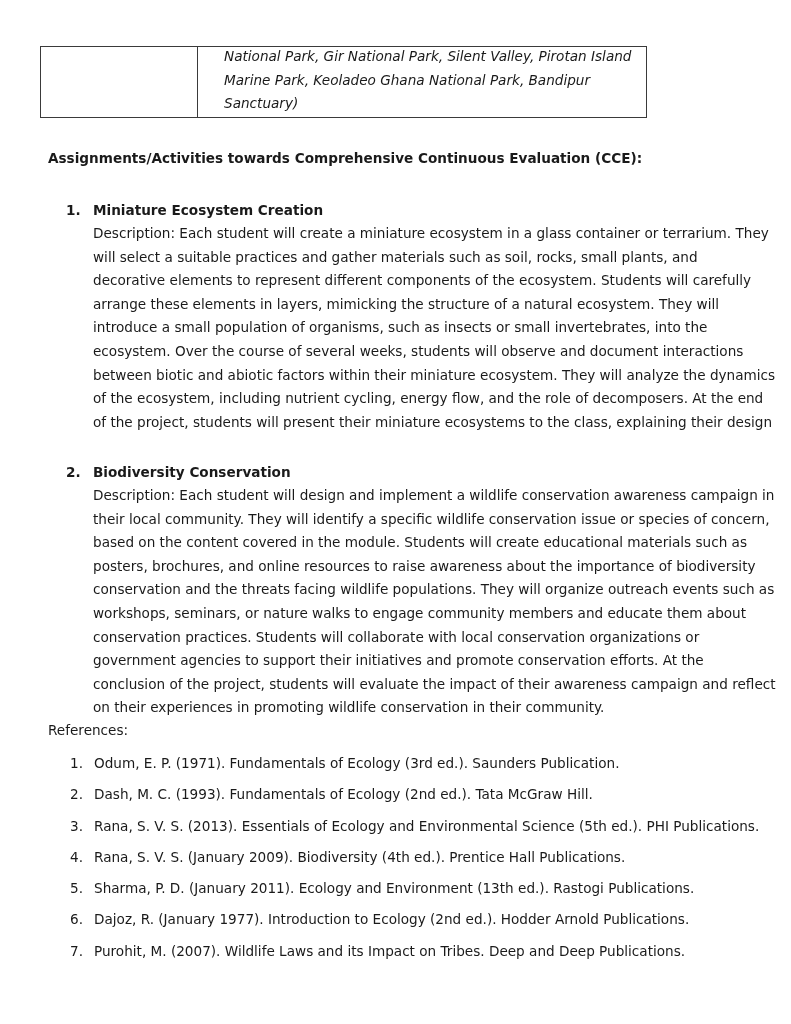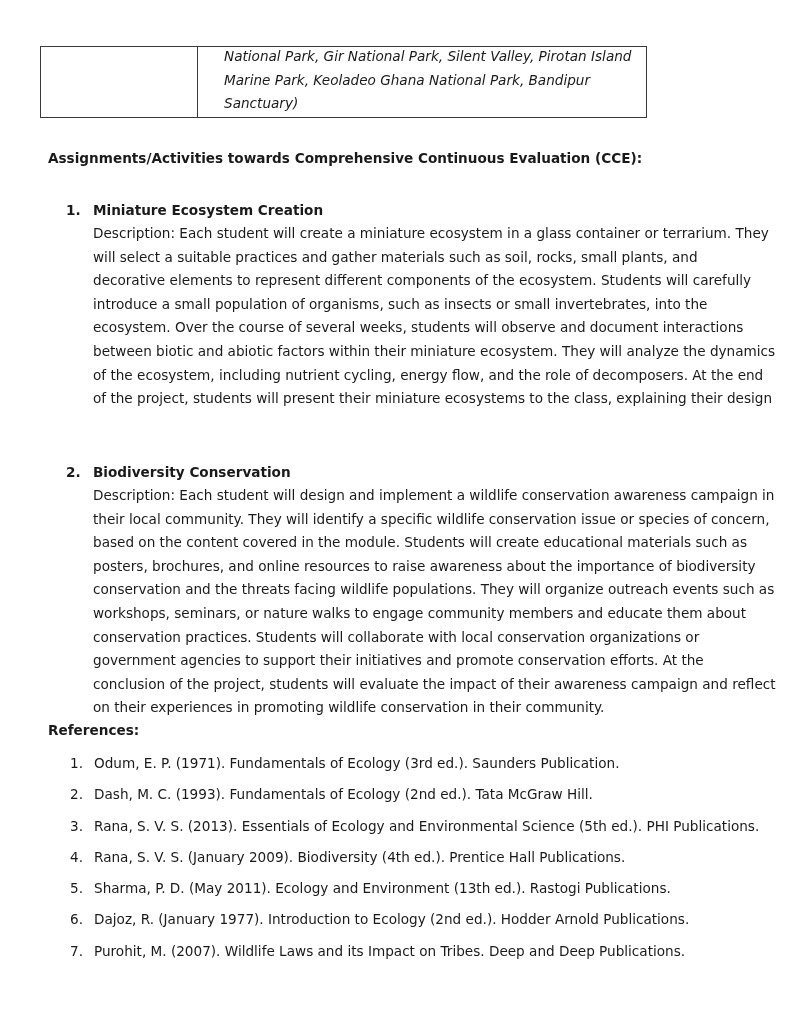--- a/index.html
+++ b/index.html
@@ -22,21 +22,21 @@
       position: absolute; left: 48px; top: 150px; font-weight: bold;
       font-size: 13.6px; white-space: nowrap;
     }
     .activity { position: absolute; left: 66px; width: 700px; }
     .activity .title { font-weight: bold; white-space: nowrap; height: 24px; line-height: 24px; }
     .activity .title .num { display: inline-block; width: 27px; }
     .activity .desc { margin-left: 27px; }
     .activity .desc .line { height: 23.6px; line-height: 23.6px; white-space: nowrap; }
 
     .refs-heading {
-      position: absolute; left: 48px; top: 722px; font-weight: bold; white-space: nowrap;
+      position: absolute; left: 48px; top: 722px; font-weight: normal; white-space: nowrap;
     }
     .refs { position: absolute; left: 70px; top: 753px; width: 700px; }
     .refs .ref { height: 31.3px; line-height: 20px; white-space: nowrap; }
     .refs .ref .num { display: inline-block; width: 24px; }
   </style>
 </head>
 <body>
 
 <div class="tbl">
   <div class="c1"></div>
@@ -50,20 +50,21 @@
 <div class="heading">Assignments/Activities towards Comprehensive Continuous Evaluation (CCE):</div>
 
 <div class="activity" style="top:177px;margin-top:21px;">
   <div class="title">
     <span class="num">1.</span><span>Miniature Ecosystem Creation</span>
   </div>
   <div class="desc">
     <div class="line">Description: Each student will create a miniature ecosystem in a glass container or terrarium. They</div>
     <div class="line">will select a suitable practices and gather materials such as soil, rocks, small plants, and</div>
     <div class="line">decorative elements to represent different components of the ecosystem. Students will carefully</div>
+    <div class="line">arrange these elements in layers, mimicking the structure of a natural ecosystem. They will</div>
     <div class="line">introduce a small population of organisms, such as insects or small invertebrates, into the</div>
     <div class="line">ecosystem. Over the course of several weeks, students will observe and document interactions</div>
     <div class="line">between biotic and abiotic factors within their miniature ecosystem. They will analyze the dynamics</div>
     <div class="line">of the ecosystem, including nutrient cycling, energy flow, and the role of decomposers. At the end</div>
     <div class="line">of the project, students will present their miniature ecosystems to the class, explaining their design</div>
   </div>
 </div>
 
 <div class="activity" style="top:460px;">
   <div class="title">
@@ -82,16 +83,16 @@
     <div class="line">on their experiences in promoting wildlife conservation in their community.</div>
   </div>
 </div>
 
 <div class="refs-heading">References:</div>
 <div class="refs">
   <div class="ref"><span class="num">1.</span><span>Odum, E. P. (1971). Fundamentals of Ecology (3rd ed.). Saunders Publication.</span></div>
   <div class="ref"><span class="num">2.</span><span>Dash, M. C. (1993). Fundamentals of Ecology (2nd ed.). Tata McGraw Hill.</span></div>
   <div class="ref"><span class="num">3.</span><span>Rana, S. V. S. (2013). Essentials of Ecology and Environmental Science (5th ed.). PHI Publications.</span></div>
   <div class="ref"><span class="num">4.</span><span>Rana, S. V. S. (January 2009). Biodiversity (4th ed.). Prentice Hall Publications.</span></div>
-  <div class="ref"><span class="num">5.</span><span>Sharma, P. D. (May 2011). Ecology and Environment (13th ed.). Rastogi Publications.</span></div>
+  <div class="ref"><span class="num">5.</span><span>Sharma, P. D. (January 2011). Ecology and Environment (13th ed.). Rastogi Publications.</span></div>
   <div class="ref"><span class="num">6.</span><span>Dajoz, R. (January 1977). Introduction to Ecology (2nd ed.). Hodder Arnold Publications.</span></div>
   <div class="ref"><span class="num">7.</span><span>Purohit, M. (2007). Wildlife Laws and its Impact on Tribes. Deep and Deep Publications.</span></div>
 </div>
 
 </body></html>

